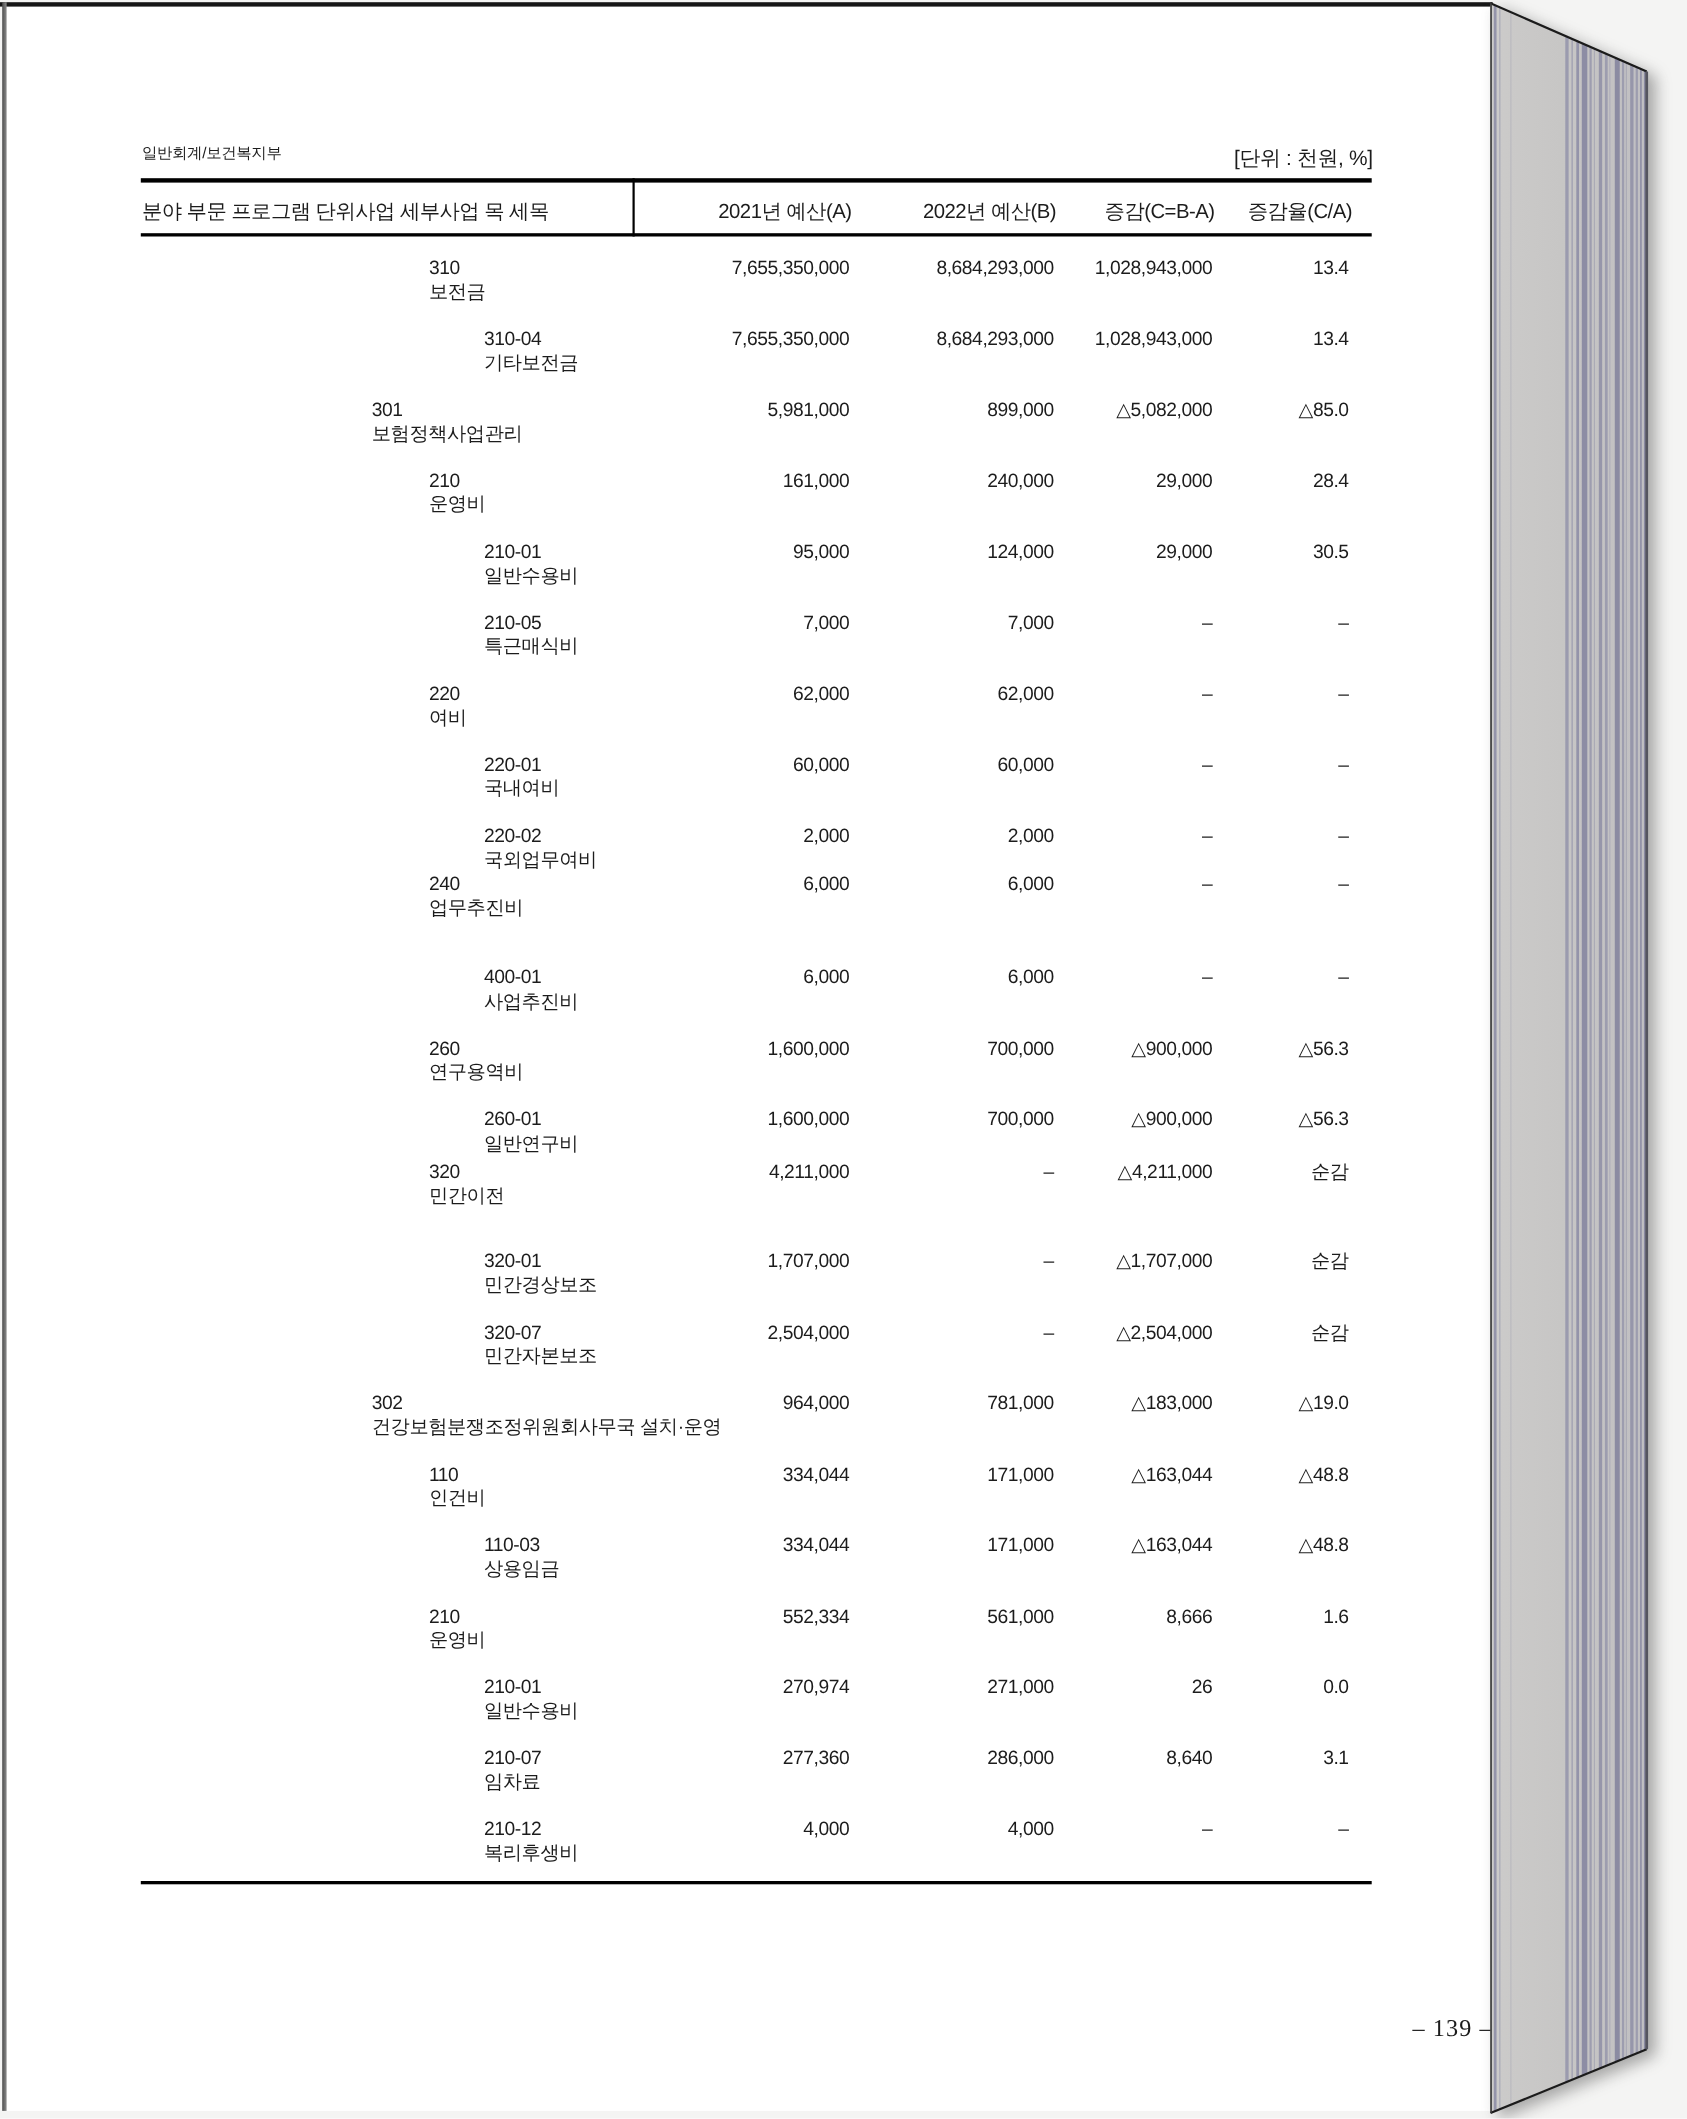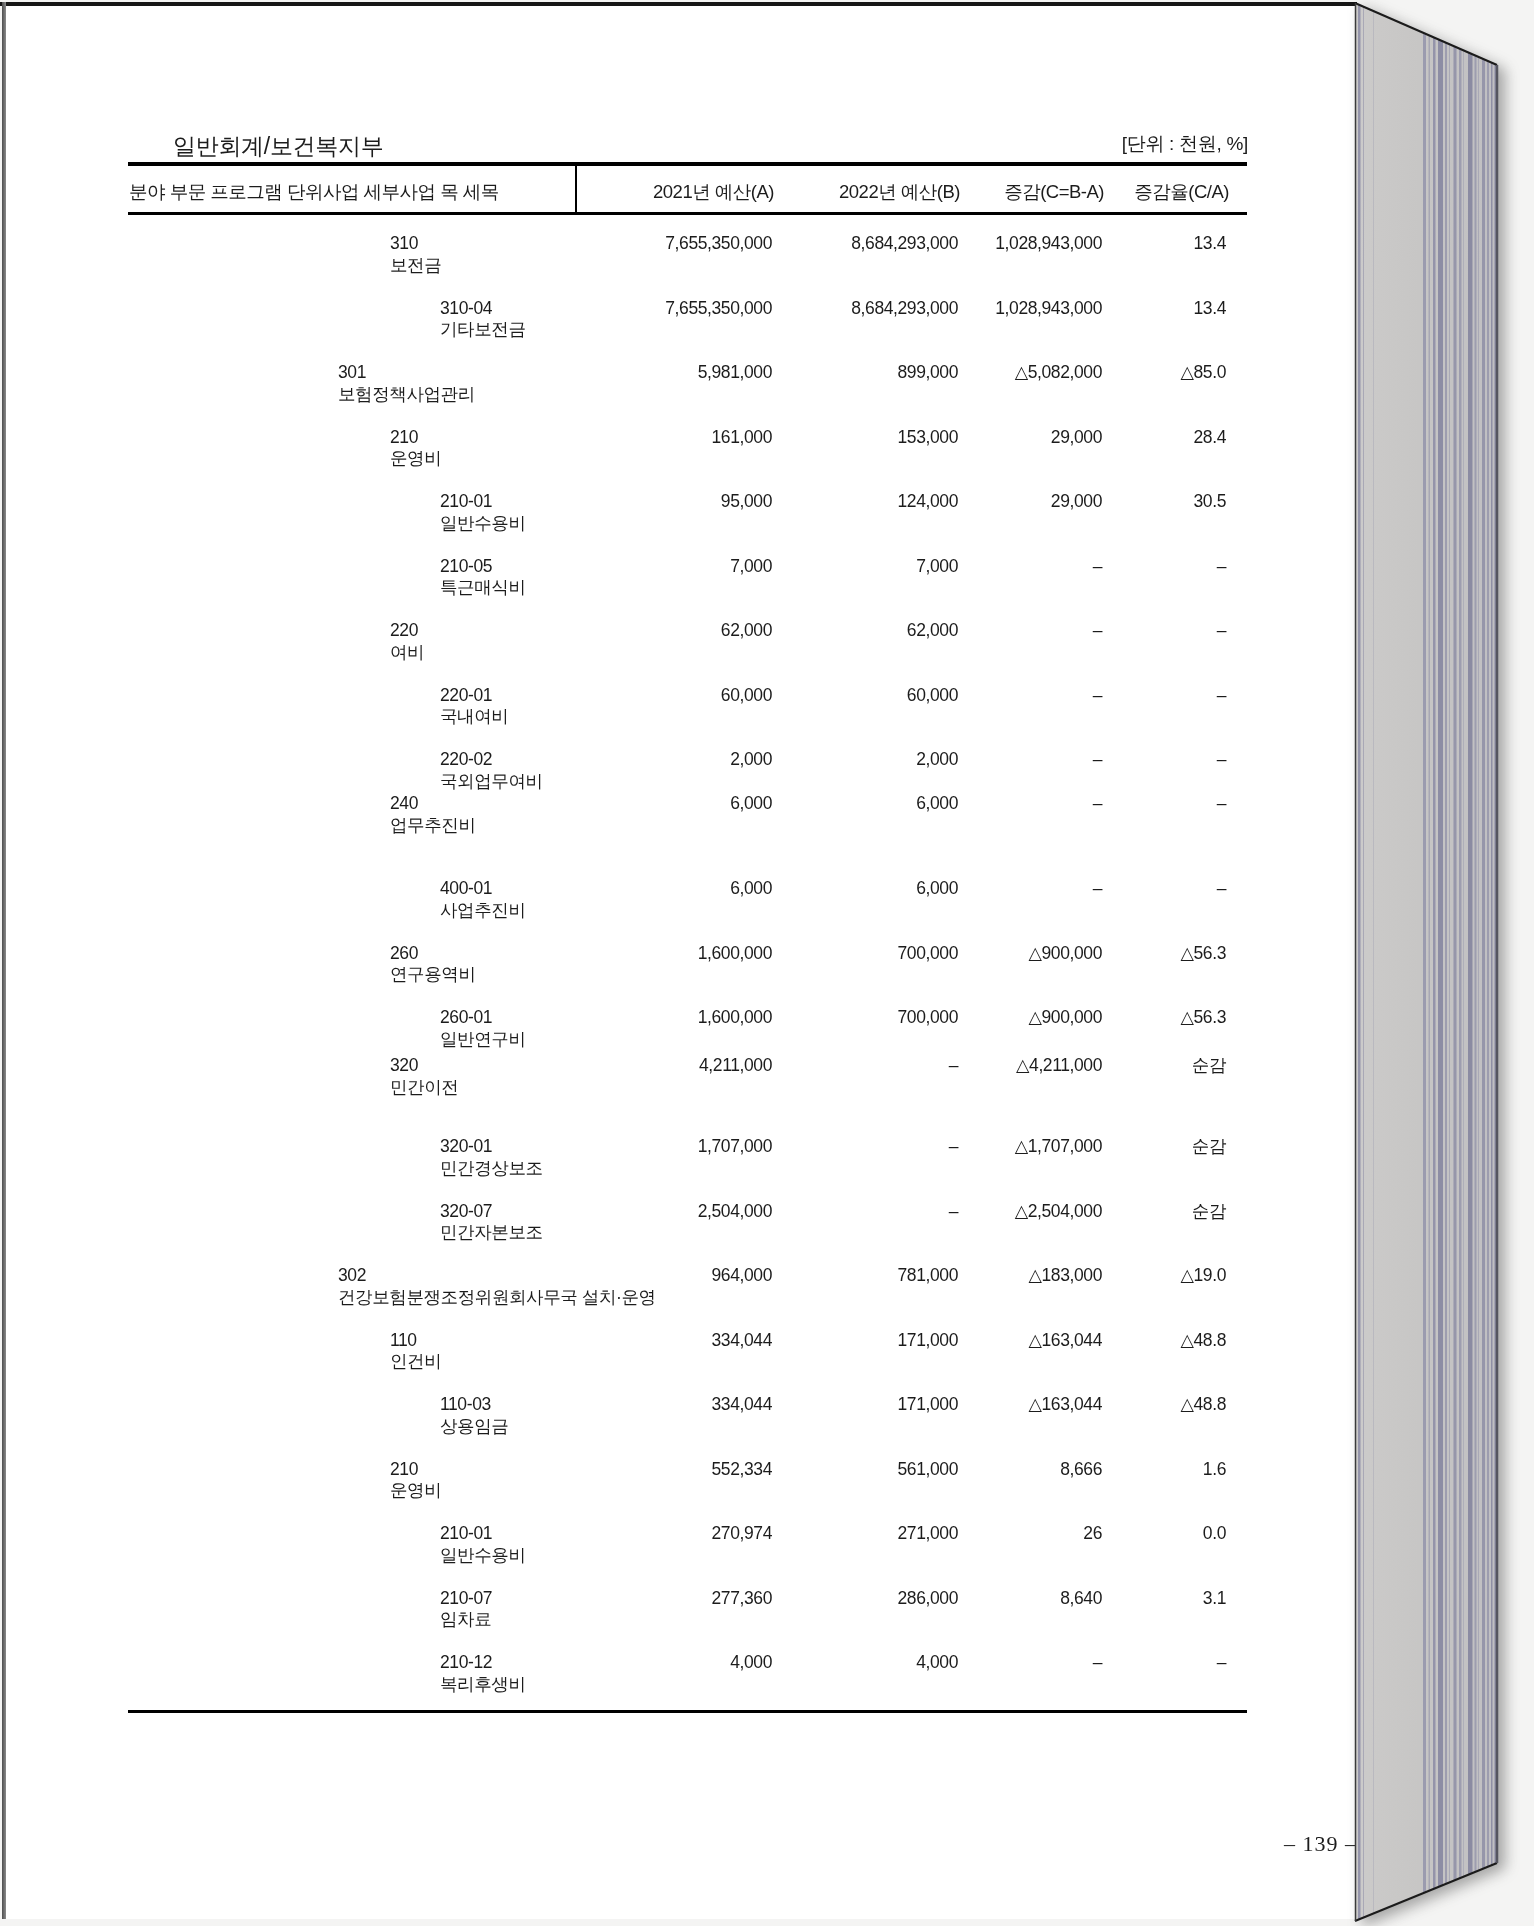--- a/index.html
+++ b/index.html
@@ -8,21 +8,21 @@
     background:#f4f4f3;
     font-family:"Liberation Sans","DejaVu Sans",sans-serif;
     color:#1c1c1c;
   }
   
   .sheet{position:absolute;left:2px;top:2px;width:1353px;height:1917px;background:#ffffff;}
   .frame-top{position:absolute;left:0;top:2px;width:1357px;height:4px;background:#161616;}
   .frame-left{position:absolute;left:2px;top:2px;width:4px;height:1917px;
     background:linear-gradient(90deg,#4e4e4e,#8b8b8b);}
   
-  .doc-header-left{position:absolute;left:129px;top:131px;font-size:23px;letter-spacing:-0.3px;margin-left:44px;}
+  .doc-header-left{position:absolute;left:129px;top:131px;font-size:14px;letter-spacing:-0.3px;}
   .doc-header-right{position:absolute;right:286px;top:131px;font-size:19px;letter-spacing:-0.3px;}
   
   .rule{position:absolute;background:#000;}
   .rule-top{left:128px;top:162px;width:1119px;height:4px;}
   .rule-headbottom{left:128px;top:212px;width:1119px;height:3px;}
   .rule-bottom{left:128px;top:1710px;width:1119px;height:3px;}
   .head-divider{left:575px;top:162px;width:2px;height:53px;}
   .col-head{position:absolute;top:179px;font-size:18.5px;letter-spacing:-0.5px;white-space:nowrap;}
   .ch1{left:129px;}
   .ch-a{right:760px;text-align:center;} .ch-b{right:574px;} .ch-c{right:430px;} .ch-d{right:305px;}
@@ -91,21 +91,21 @@
       <div class="num col-b">899,000</div>
       <div class="num col-c">△5,082,000</div>
       <div class="num col-d">△85.0</div>
     </div>
     <div class="row" style="top: 193.5px;">
       <div class="codelabel lvl2">
         <div>210</div>
         <div>운영비</div>
       </div>
       <div class="num col-a">161,000</div>
-      <div class="num col-b">153,000</div>
+      <div class="num col-b">240,000</div>
       <div class="num col-c">29,000</div>
       <div class="num col-d">28.4</div>
     </div>
     <div class="row" style="top: 258px;">
       <div class="codelabel lvl3">
         <div>210-01</div>
         <div>일반수용비</div>
       </div>
       <div class="num col-a">95,000</div>
       <div class="num col-b">124,000</div>

